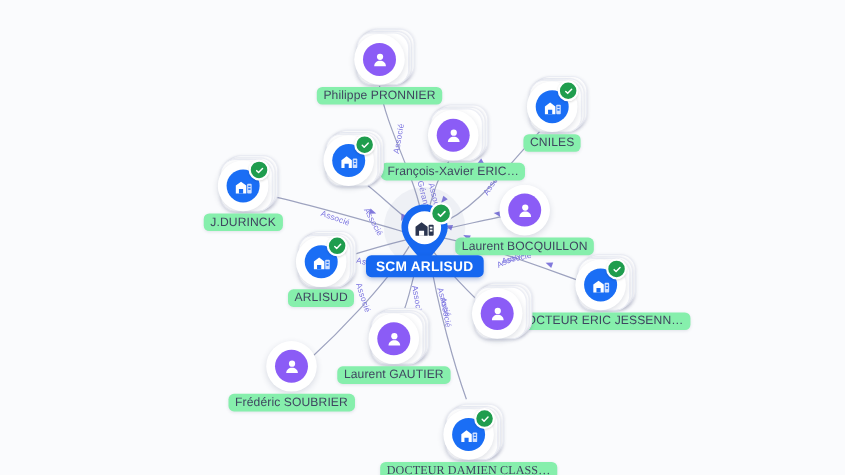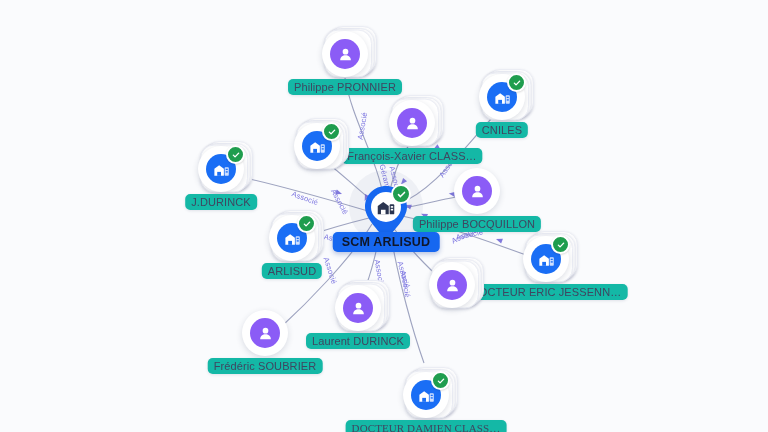--- a/index.html
+++ b/index.html
@@ -59,21 +59,21 @@
     background:#1f9d4e;right:-1px;top:-1px;
     border:2px solid #fff;
     display:flex;align-items:center;justify-content:center;
     box-shadow:0 1px 2px rgba(0,0,0,.14);
   }
 
   
   .node-label{
     position:absolute;left:50%;transform:translateX(-50%);
     top:48px;
-    background:#14b8a6;
+    background:#86efac;
     border-radius:5px;
     padding:2px 6px;
     font-size:11px;
     color:#3f4660;
     white-space:nowrap;
     box-shadow:0 1px 3px rgba(40,50,90,.12);
     letter-spacing:.1px;
   }
 
   
@@ -89,21 +89,21 @@
     position:absolute;left:50%;top:22px;transform:translate(-50%,-50%);
     width:26px;height:26px;display:flex;align-items:center;justify-content:center;
   }
   .pin-badge{
     position:absolute;right:-2px;top:-1px;
     width:16px;height:16px;border-radius:50%;background:#1f9d4e;
     border:2px solid #fff;display:flex;align-items:center;justify-content:center;
   }
   #center-label{
     position:absolute;left:50%;top:47px;transform:translateX(-50%);
-    background:#1667f0;color:#0f172a;border-radius:5px;
+    background:#1667f0;color:#ffffff;border-radius:5px;
     padding:3px 9px;font-size:12.5px;font-weight:600;white-space:nowrap;
     box-shadow:0 2px 5px rgba(20,60,160,.3);letter-spacing:.2px;
   }
 </style>
 </head>
 <body>
 
 <div id="graph">
 
   <svg id="edges" viewBox="0 0 768 432" xmlns="http://www.w3.org/2000/svg">
@@ -173,21 +173,21 @@
           <div class="stack-card s3"></div>
           <div class="node-face">
             <div class="avatar person">
               <svg width="17" height="17" viewBox="0 0 24 24">
                 <circle cx="12" cy="8" r="4" fill="#fff"></circle>
                 <path d="M4.5 20 C4.5 15.4 8 13 12 13 C16 13 19.5 15.4 19.5 20 Z" fill="#fff"></path>
               </svg>
             </div>
           </div>
         </div>
-        <div class="node-label">François-Xavier CLASS…</div>
+        <div class="node-label">François-Xavier ERIC…</div>
       </div>
       <div class="node" style="left: 502px; top: 97px;">
         <div class="node-stack">
           <div class="stack-card s1"></div>
           <div class="stack-card s2"></div>
           <div class="stack-card s3"></div>
           <div class="node-face">
             <div class="avatar company">
               <svg width="19" height="19" viewBox="0 0 24 24">
                 <path d="M3 20 L3 11 L9 6.5 L15 11 L15 20 Z" fill="#ffffff"></path>
@@ -257,21 +257,21 @@
         <div class="node-stack">
           <div class="node-face">
             <div class="avatar person">
               <svg width="17" height="17" viewBox="0 0 24 24">
                 <circle cx="12" cy="8" r="4" fill="#fff"></circle>
                 <path d="M4.5 20 C4.5 15.4 8 13 12 13 C16 13 19.5 15.4 19.5 20 Z" fill="#fff"></path>
               </svg>
             </div>
           </div>
         </div>
-        <div class="node-label">Philippe BOCQUILLON</div>
+        <div class="node-label">Laurent BOCQUILLON</div>
       </div>
       <div class="node" style="left: 292px; top: 238px;">
         <div class="node-stack">
           <div class="stack-card s1"></div>
           <div class="stack-card s2"></div>
           <div class="stack-card s3"></div>
           <div class="node-face">
             <div class="avatar company">
               <svg width="19" height="19" viewBox="0 0 24 24">
                 <path d="M3 20 L3 11 L9 6.5 L15 11 L15 20 Z" fill="#ffffff"></path>
@@ -336,21 +336,21 @@
           <div class="stack-card s3"></div>
           <div class="node-face">
             <div class="avatar person">
               <svg width="17" height="17" viewBox="0 0 24 24">
                 <circle cx="12" cy="8" r="4" fill="#fff"></circle>
                 <path d="M4.5 20 C4.5 15.4 8 13 12 13 C16 13 19.5 15.4 19.5 20 Z" fill="#fff"></path>
               </svg>
             </div>
           </div>
         </div>
-        <div class="node-label">Laurent DURINCK</div>
+        <div class="node-label">Laurent GAUTIER</div>
       </div>
       <div class="node" style="left: 265px; top: 333px;">
         <div class="node-stack">
           <div class="node-face">
             <div class="avatar person">
               <svg width="17" height="17" viewBox="0 0 24 24">
                 <circle cx="12" cy="8" r="4" fill="#fff"></circle>
                 <path d="M4.5 20 C4.5 15.4 8 13 12 13 C16 13 19.5 15.4 19.5 20 Z" fill="#fff"></path>
               </svg>
             </div>

